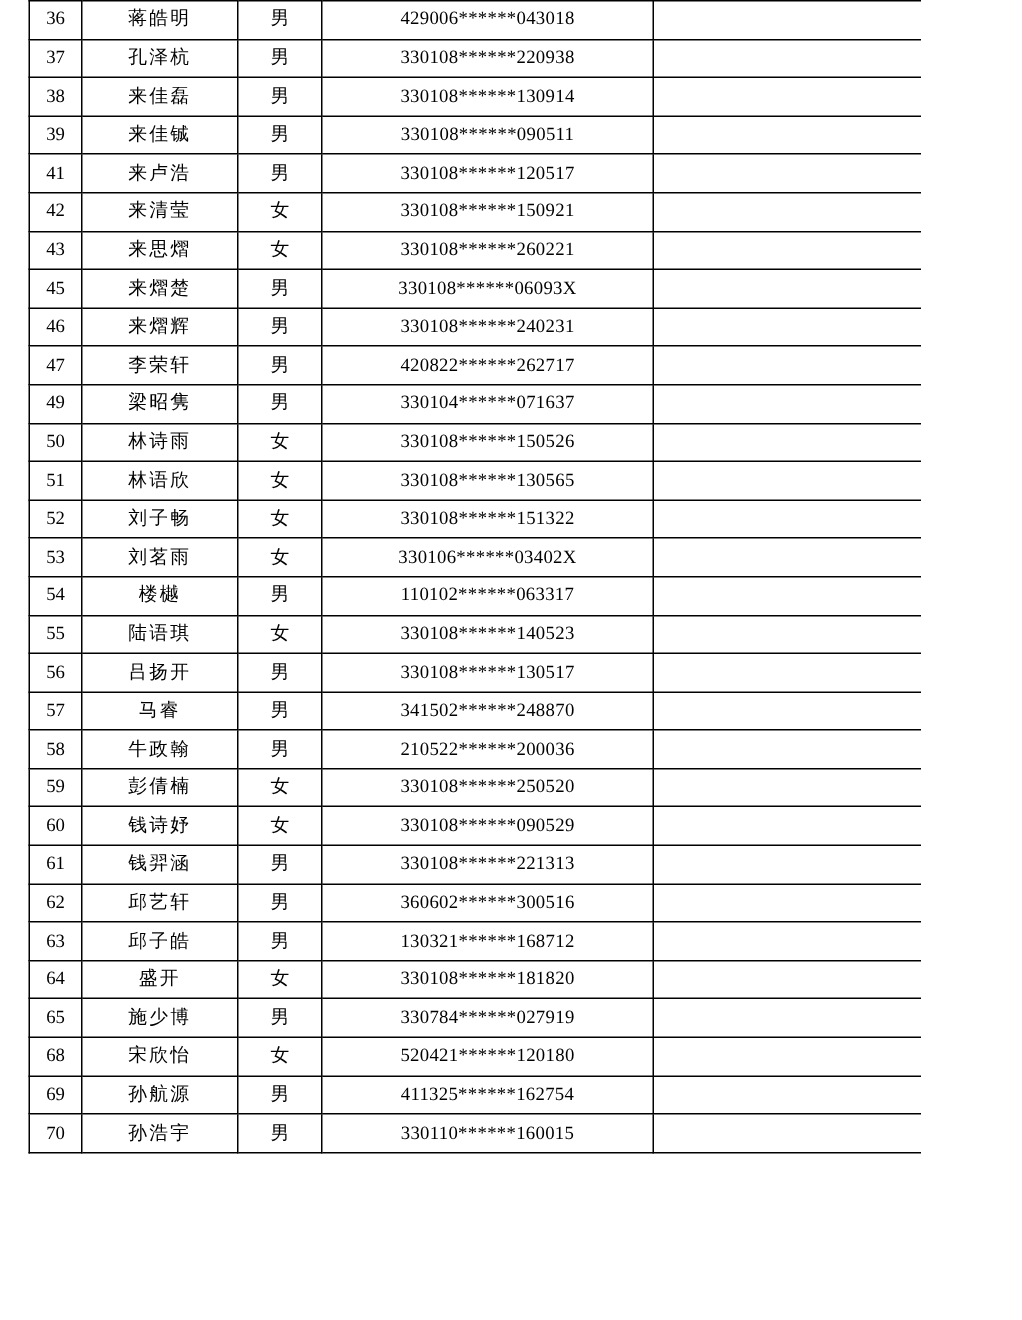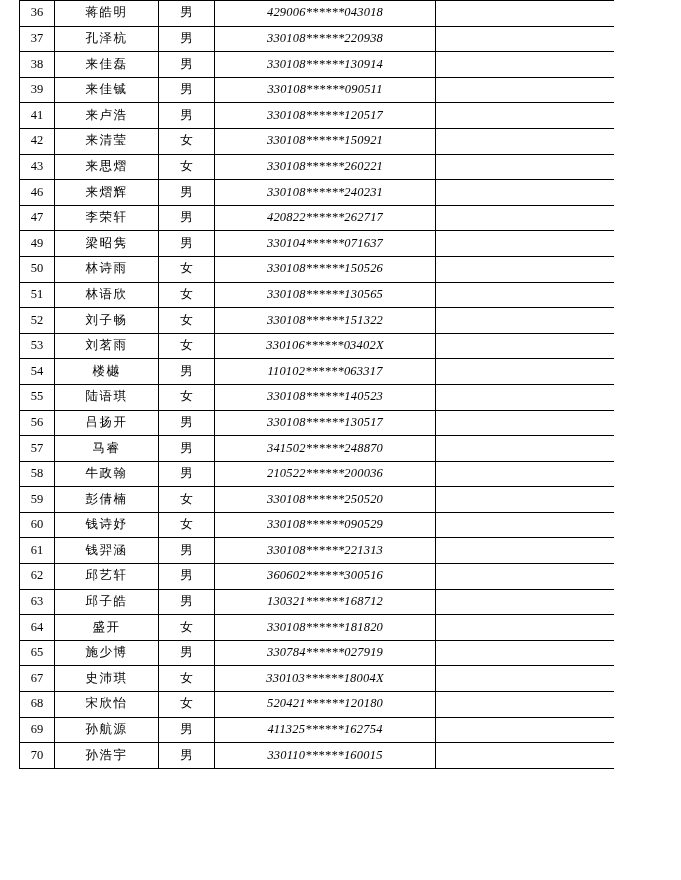--- a/index.html
+++ b/index.html
@@ -48,21 +48,20 @@
     font-size: 13px;
   }
   td.col-gender {
     width: 55px;
     font-size: 12.5px;
   }
   td.col-id {
     width: 220px;
     font-size: 12px;
     letter-spacing: 0.2px;
-    font-style: italic;
   }
   td.col-note {
     width: 231px;
   }
 </style>
 </head>
 <body>
 
 <div class="page">
   <table class="roster">
@@ -110,20 +109,27 @@
           <td class="col-note"></td>
         </tr>
         <tr>
           <td class="col-index">43</td>
           <td class="col-name">来思熠</td>
           <td class="col-gender">女</td>
           <td class="col-id">330108******260221</td>
           <td class="col-note"></td>
         </tr>
         <tr>
+          <td class="col-index">45</td>
+          <td class="col-name">来熠楚</td>
+          <td class="col-gender">男</td>
+          <td class="col-id">330108******06093X</td>
+          <td class="col-note"></td>
+        </tr>
+        <tr>
           <td class="col-index">46</td>
           <td class="col-name">来熠辉</td>
           <td class="col-gender">男</td>
           <td class="col-id">330108******240231</td>
           <td class="col-note"></td>
         </tr>
         <tr>
           <td class="col-index">47</td>
           <td class="col-name">李荣轩</td>
           <td class="col-gender">男</td>
@@ -240,27 +246,20 @@
           <td class="col-name">盛开</td>
           <td class="col-gender">女</td>
           <td class="col-id">330108******181820</td>
           <td class="col-note"></td>
         </tr>
         <tr>
           <td class="col-index">65</td>
           <td class="col-name">施少博</td>
           <td class="col-gender">男</td>
           <td class="col-id">330784******027919</td>
-          <td class="col-note"></td>
-        </tr>
-        <tr>
-          <td class="col-index">67</td>
-          <td class="col-name">史沛琪</td>
-          <td class="col-gender">女</td>
-          <td class="col-id">330103******18004X</td>
           <td class="col-note"></td>
         </tr>
         <tr>
           <td class="col-index">68</td>
           <td class="col-name">宋欣怡</td>
           <td class="col-gender">女</td>
           <td class="col-id">520421******120180</td>
           <td class="col-note"></td>
         </tr>
         <tr>

